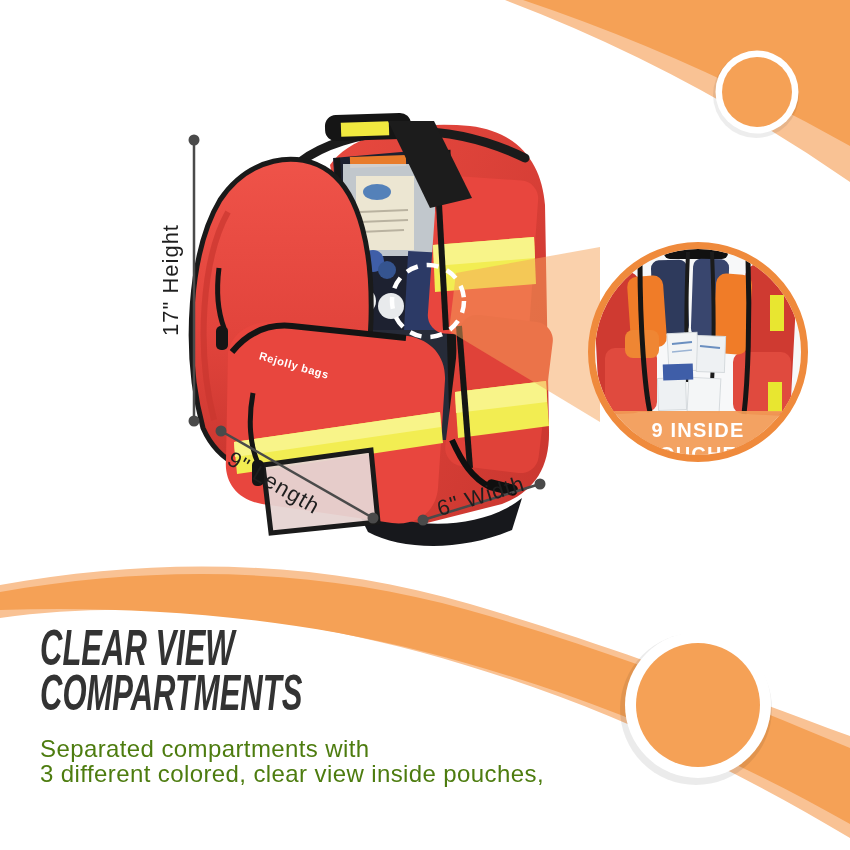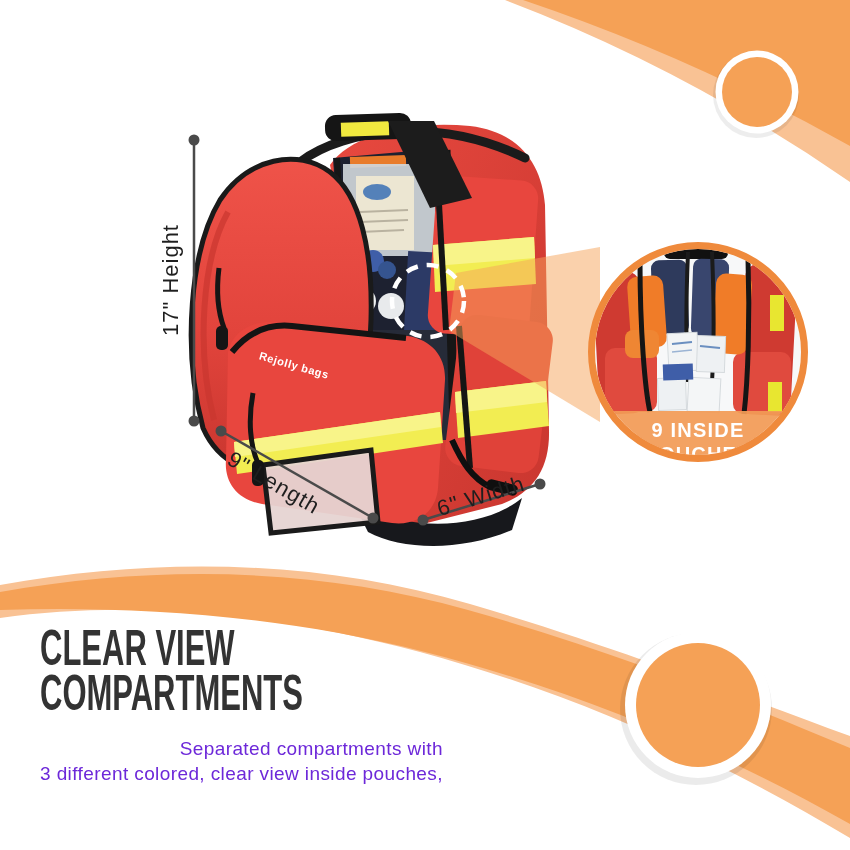--- a/index.html
+++ b/index.html
@@ -2,29 +2,29 @@
 <html><head>
 <meta charset="utf-8">
 <style>
   html,body{margin:0;padding:0;background:#fff;}
   .canvas{
     position:relative;width:850px;height:850px;overflow:hidden;background:#ffffff;
     font-family:"Liberation Sans",sans-serif;
   }
   .art{position:absolute;left:0;top:0;}
   .heading{
-    position:absolute;left:40px;top:626px;color:#333333;
+    position:absolute;left:40px;top:626px;color:#333333;font-style:italic;
   }
   .heading .hline{
     font-size:50px;font-weight:bold;line-height:45px;letter-spacing:0px;
     transform:scaleX(0.62);transform-origin:0 0;white-space:nowrap;
   }
   .bodytext{
-    position:absolute;left:40px;top:737px;color:#6d28d9;
-    font-size:19px;line-height:24.6px;letter-spacing:0.4px;text-align:right;
+    position:absolute;left:40px;top:737px;color:#4d7c0f;
+    font-size:24px;line-height:24.6px;letter-spacing:0.4px;
   }
   .bodytext div{white-space:nowrap;}
   svg text{font-family:"Liberation Sans",sans-serif;}
   .dim-label{font-size:22px;fill:#1f1f1f;letter-spacing:1px;}
   .callout-label{font-size:20px;font-weight:bold;fill:#ffffff;letter-spacing:1.2px;}
   .brand-label{font-size:11px;font-weight:bold;fill:#ffffff;letter-spacing:0.6px;}
 </style>
 </head>
 <body>
 

